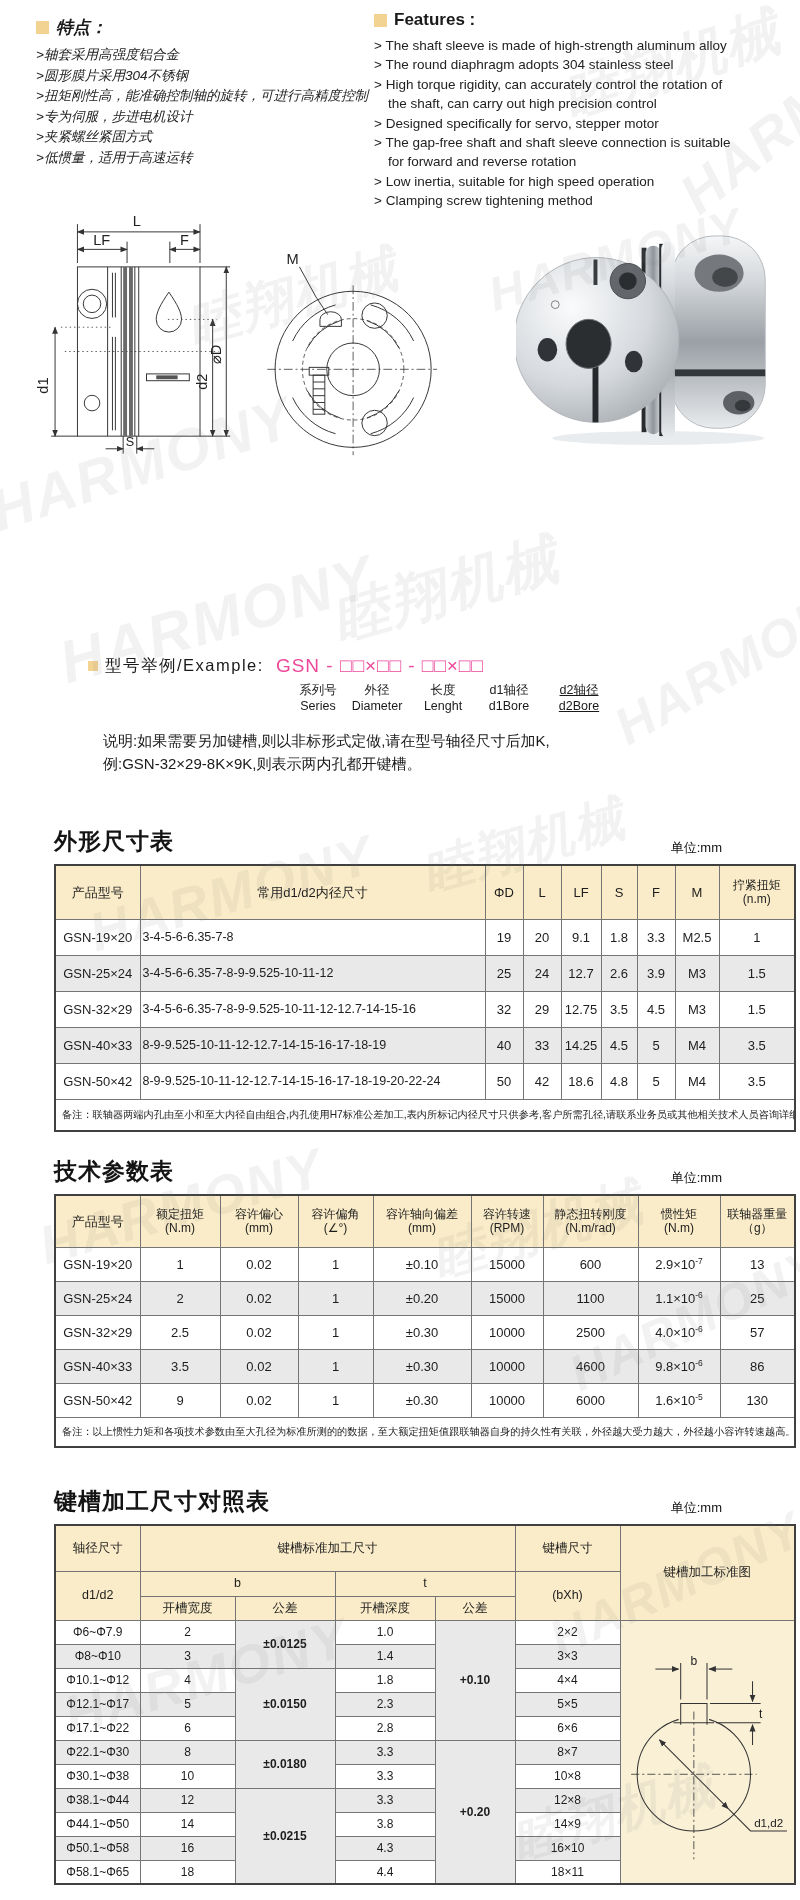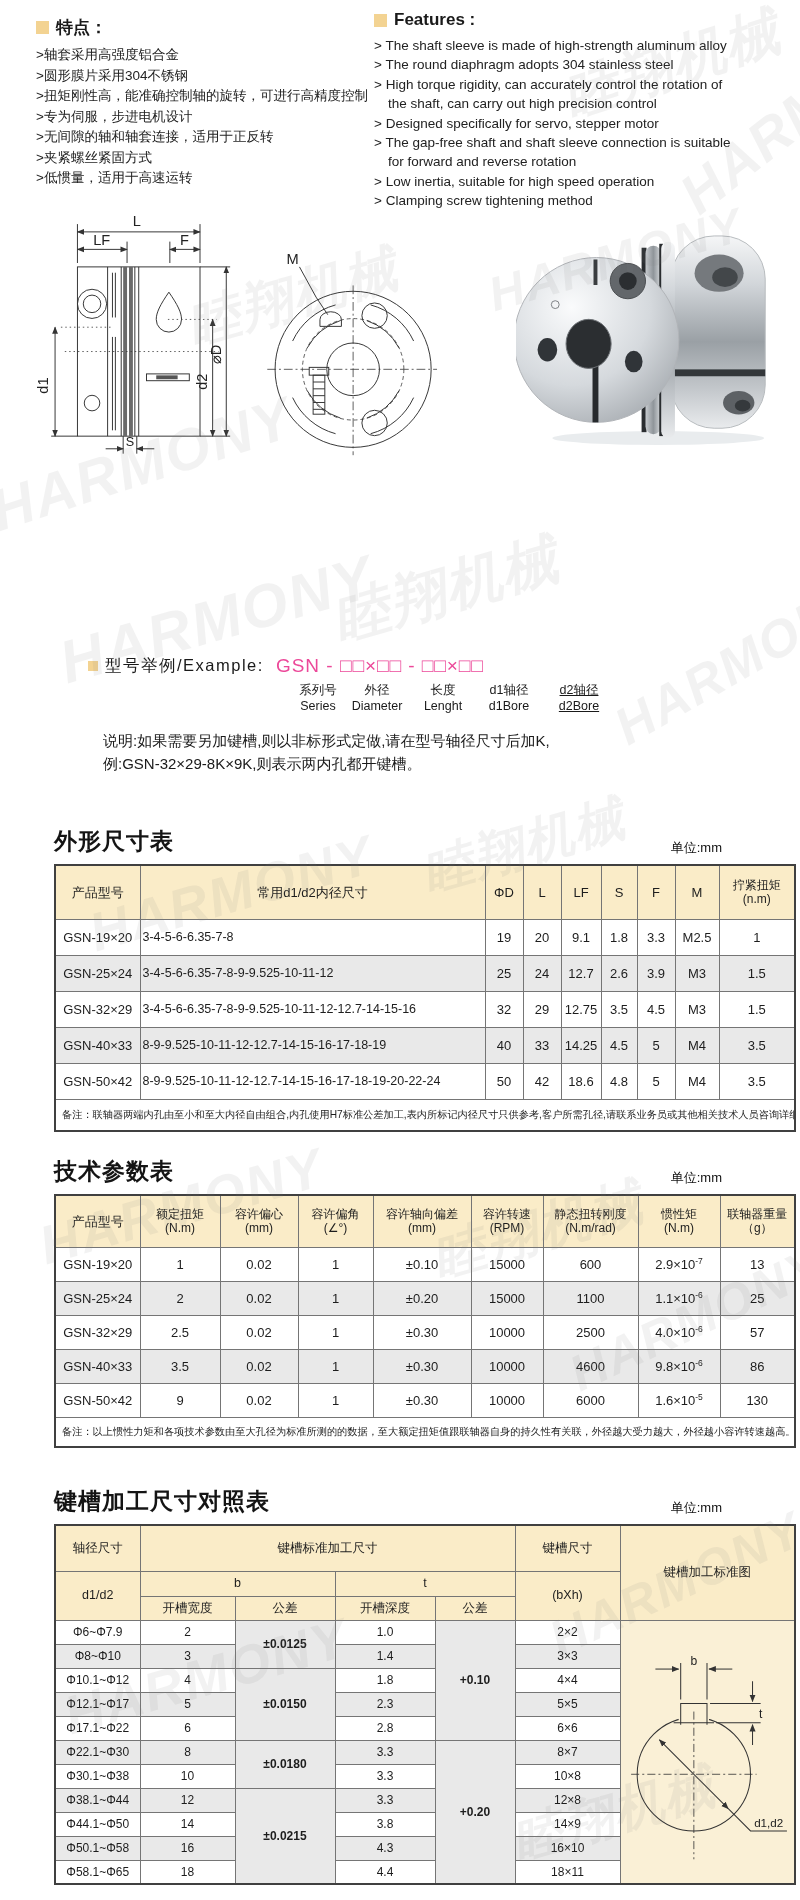--- a/index.html
+++ b/index.html
@@ -3,21 +3,21 @@
 <meta charset="utf-8">
 <style>
   html,body{margin:0;padding:0;}
   body{font-family:"Liberation Sans","DejaVu Sans",sans-serif;}
   .page{position:relative;width:800px;height:1900px;background:#ffffff;overflow:hidden;color:#1d1d1d;}
   
   .wm{position:absolute;z-index:6;font-weight:bold;font-style:italic;color:rgba(125,125,125,0.10);
       white-space:nowrap;pointer-events:none;letter-spacing:2px;}
   
   .features{position:absolute;top:8px;left:0;width:800px;z-index:2;}
-  .feat-col-cn{position:absolute;left:36px;top:8px;width:345px;}
+  .feat-col-cn{position:absolute;left:36px;top:8px;width:345px;font-style:italic;}
   .feat-col-en{position:absolute;left:374px;top:2px;width:440px;}
   .feat-title{display:flex;align-items:center;gap:7px;font-size:17px;font-weight:bold;color:#1a1a1a;}
   .bullet-sq{width:13px;height:13px;background:#F3D392;display:inline-block;flex:0 0 auto;}
   .bullet-sq.small{width:10px;height:10px;}
   .feat-lines{margin-top:6px;}
   .feat-line{font-size:13.5px;line-height:20.5px;white-space:nowrap;color:#222;}
   .feat-line.en{line-height:19.4px;}
   .feat-line.cont{padding-left:14px;}
   
   .drawings{position:absolute;top:205px;left:0;width:800px;height:258px;z-index:2;}
@@ -78,21 +78,20 @@
     <div class="feat-col-cn">
       <div class="feat-title">
         <span class="bullet-sq"></span>
         <span>特点：</span>
       </div>
       <div class="feat-lines">
         <div class="feat-line">&gt;轴套采用高强度铝合金</div>
         <div class="feat-line">&gt;圆形膜片采用304不锈钢</div>
         <div class="feat-line">&gt;扭矩刚性高，能准确控制轴的旋转，可进行高精度控制</div>
         <div class="feat-line">&gt;专为伺服，步进电机设计</div>
-        <div class="feat-line">&gt;无间隙的轴和轴套连接，适用于正反转</div>
         <div class="feat-line">&gt;夹紧螺丝紧固方式</div>
         <div class="feat-line">&gt;低惯量，适用于高速运转</div>
       </div>
     </div>
     <div class="feat-col-en">
       <div class="feat-title">
         <span class="bullet-sq"></span>
         <span>Features :</span>
       </div>
       <div class="feat-lines">

